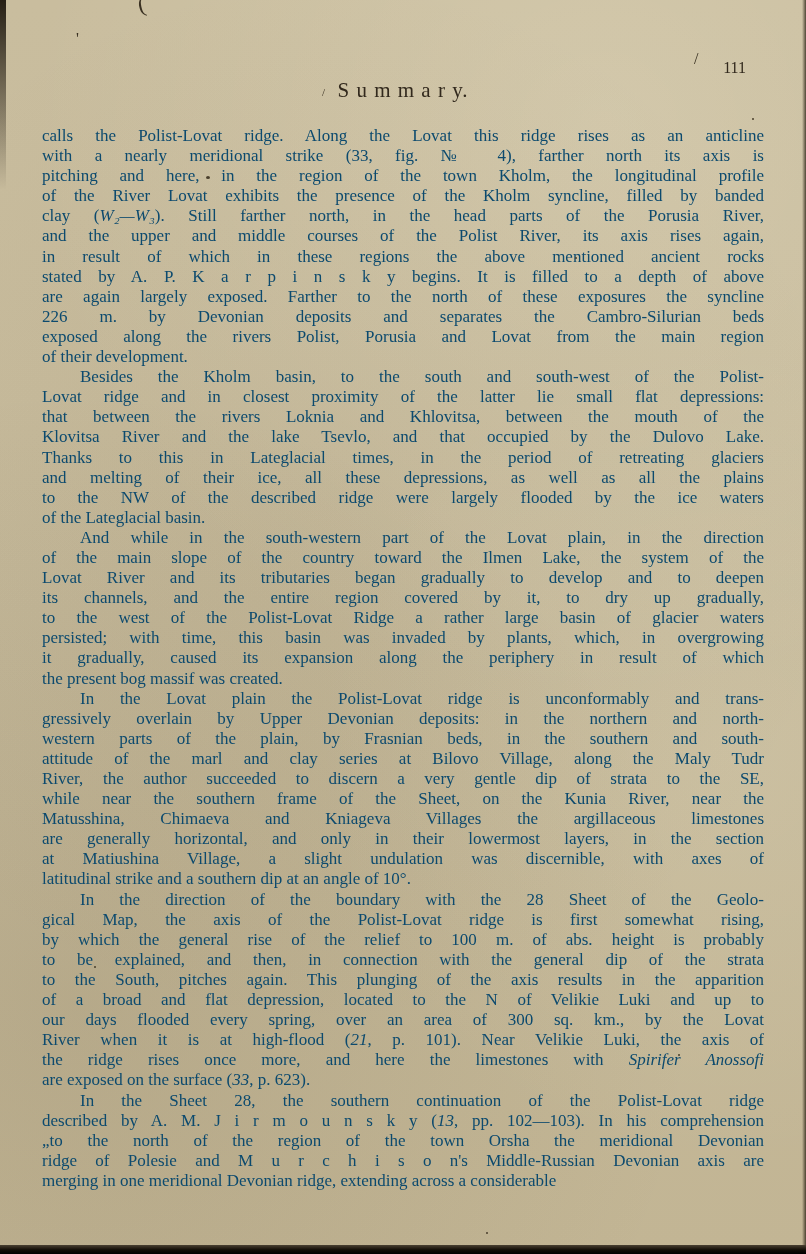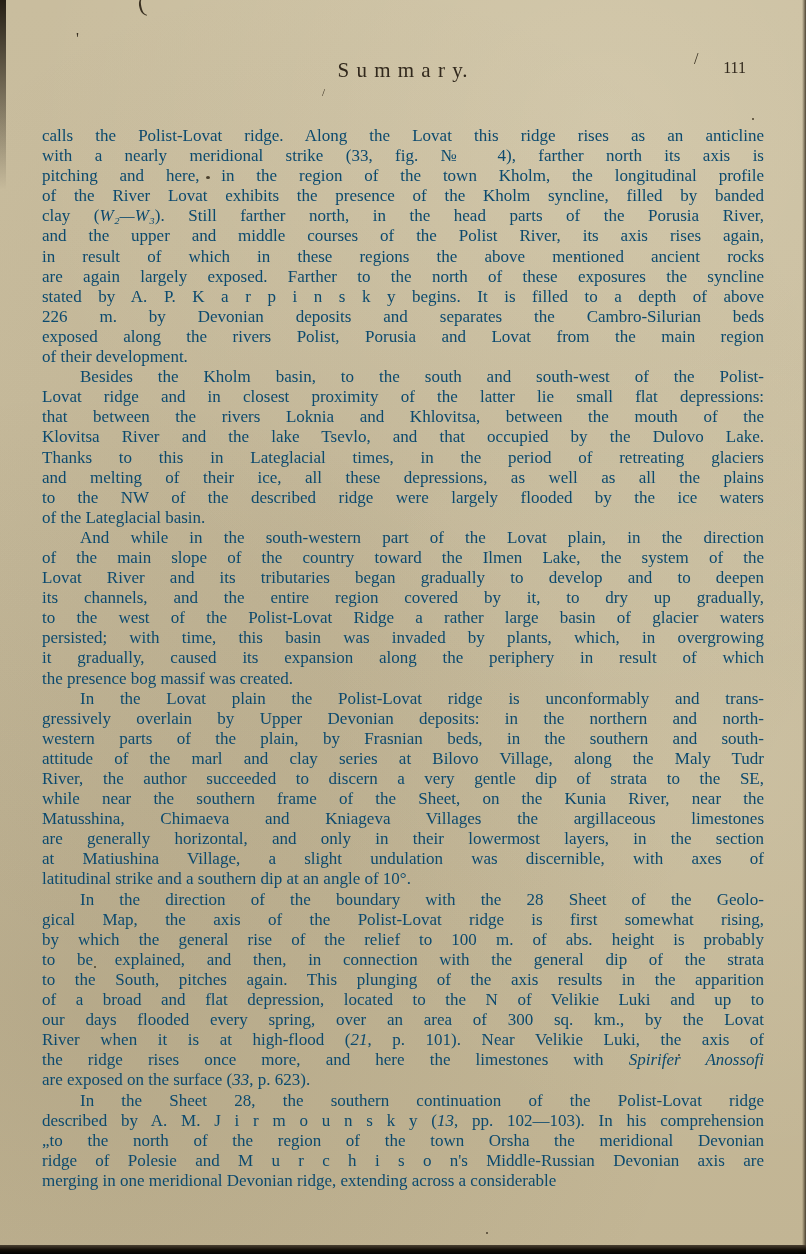--- a/index.html
+++ b/index.html
@@ -18,21 +18,21 @@
       radial-gradient(circle at 90% 60%, rgba(255,248,225,0.10), transparent 40%),
       radial-gradient(circle at 40% 40%, rgba(90,70,40,0.06), transparent 60%),
       linear-gradient(180deg, #c9bd9e 0%, #c6ba9b 50%, #c2b594 100%);
   }
   .header-row {
     position: absolute; top: 58px; left: 42px; width: 722px; height: 30px;
     color: #32291d;
   }
   .doc-title {
     position: absolute; left: 0; right: 0; text-align: center;
-    font-size: 21px; letter-spacing: 1px;
+    font-size: 21px; letter-spacing: 1px; margin-top: 20px;
   }
   .page-number {
     position: absolute; right: 18px; top: 1px;
     font-size: 16px;
   }
   .text-block {
     position: absolute; top: 126px; left: 42px; width: 722px;
     color: #0c4a6e;
     font-size: 17px; line-height: 20.1px;
     text-rendering: optimizeLegibility;
@@ -80,22 +80,22 @@
 
 <div class="text-block">
     <div class="paragraph">
       <div class="line">calls the Polist-Lovat ridge. Along the Lovat this ridge rises as an anticline</div>
       <div class="line">with a nearly meridional strike (33, fig. № 4), farther north its axis is</div>
       <div class="line">pitching and here, in the region of the town Kholm, the longitudinal profile</div>
       <div class="line">of the River Lovat exhibits the presence of the Kholm syncline, filled by banded</div>
       <div class="line">clay (<i>W₂—W₃</i>). Still farther north, in the head parts of the Porusia River,</div>
       <div class="line">and the upper and middle courses of the Polist River, its axis rises again,</div>
       <div class="line">in result of which in these regions the above mentioned ancient rocks</div>
+      <div class="line">stated by A. P. K a r p i n s k y begins. It is filled to a depth of above</div>
       <div class="line">are again largely exposed. Farther to the north of these exposures the syncline</div>
-      <div class="line">stated by A. P. K a r p i n s k y begins. It is filled to a depth of above</div>
       <div class="line">226 m. by Devonian deposits and separates the Cambro-Silurian beds</div>
       <div class="line">exposed along the rivers Polist, Porusia and Lovat from the main region</div>
       <div class="line last">of their development.</div>
     </div>
     <div class="paragraph">
       <div class="line indent">Besides the Kholm basin, to the south and south-west of the Polist-</div>
       <div class="line">Lovat ridge and in closest proximity of the latter lie small flat depressions:</div>
       <div class="line">that between the rivers Loknia and Khlovitsa, between the mouth of the</div>
       <div class="line">Klovitsa River and the lake Tsevlo, and that occupied by the Dulovo Lake.</div>
       <div class="line">Thanks to this in Lateglacial times, in the period of retreating glaciers</div>
@@ -104,21 +104,21 @@
       <div class="line last">of the Lateglacial basin.</div>
     </div>
     <div class="paragraph">
       <div class="line indent">And while in the south-western part of the Lovat plain, in the direction</div>
       <div class="line">of the main slope of the country toward the Ilmen Lake, the system of the</div>
       <div class="line">Lovat River and its tributaries began gradually to develop and to deepen</div>
       <div class="line">its channels, and the entire region covered by it, to dry up gradually,</div>
       <div class="line">to the west of the Polist-Lovat Ridge a rather large basin of glacier waters</div>
       <div class="line">persisted; with time, this basin was invaded by plants, which, in overgrowing</div>
       <div class="line">it gradually, caused its expansion along the periphery in result of which</div>
-      <div class="line last">the presence bog massif was created.</div>
+      <div class="line last">the present bog massif was created.</div>
     </div>
     <div class="paragraph">
       <div class="line indent">In the Lovat plain the Polist-Lovat ridge is unconformably and trans-</div>
       <div class="line">gressively overlain by Upper Devonian deposits: in the northern and north-</div>
       <div class="line">western parts of the plain, by Frasnian beds, in the southern and south-</div>
       <div class="line">attitude of the marl and clay series at Bilovo Village, along the Maly Tudr</div>
       <div class="line">River, the author succeeded to discern a very gentle dip of strata to the SE,</div>
       <div class="line">while near the southern frame of the Sheet, on the Kunia River, near the</div>
       <div class="line">Matusshina, Chimaeva and Kniageva Villages the argillaceous limestones</div>
       <div class="line">are generally horizontal, and only in their lowermost layers, in the section</div>

